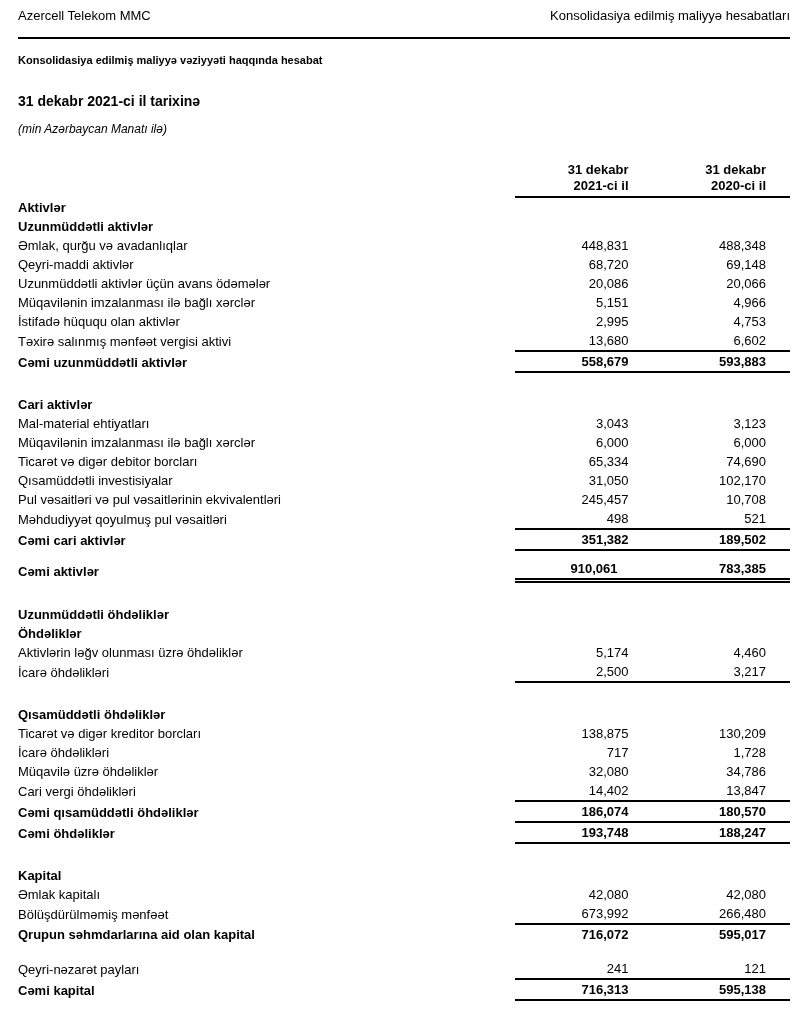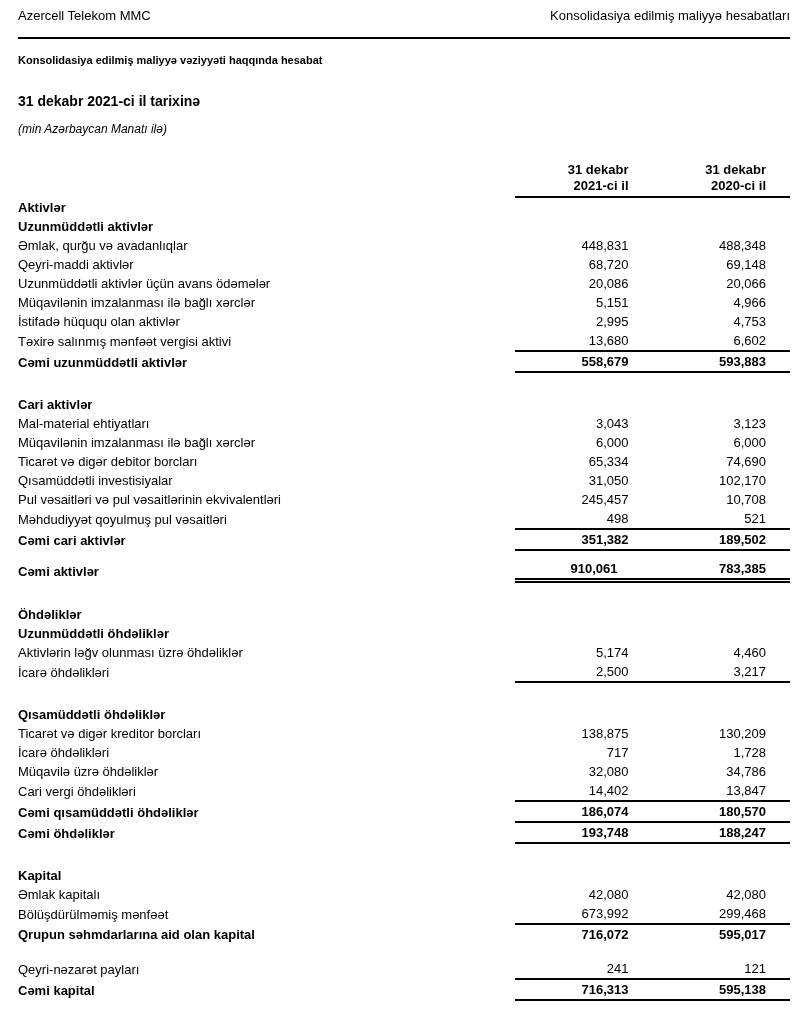--- a/index.html
+++ b/index.html
@@ -200,28 +200,28 @@
         <div class="sp-sm"></div>
         <div class="row bold">
     <div class="label">Cəmi aktivlər</div>
     <div class="nums b-double">
       <div class="cell">910,061</div>
       <div class="cell">783,385</div>
     </div>
   </div>
         <div class="sp-lg"></div>
         <div class="row bold">
+    <div class="label">Uzunmüddətli öhdəliklər</div>
+    <div class="nums">
+      <div class="cell"></div>
+      <div class="cell"></div>
+    </div>
+  </div>
+        <div class="row bold">
     <div class="label">Öhdəliklər</div>
-    <div class="nums">
-      <div class="cell"></div>
-      <div class="cell"></div>
-    </div>
-  </div>
-        <div class="row bold">
-    <div class="label">Uzunmüddətli öhdəliklər</div>
     <div class="nums">
       <div class="cell"></div>
       <div class="cell"></div>
     </div>
   </div>
         <div class="row">
     <div class="label">Aktivlərin ləğv olunması üzrə öhdəliklər</div>
     <div class="nums">
       <div class="cell">5,174</div>
       <div class="cell">4,460</div>
@@ -296,21 +296,21 @@
     <div class="label">Əmlak kapitalı</div>
     <div class="nums">
       <div class="cell">42,080</div>
       <div class="cell">42,080</div>
     </div>
   </div>
         <div class="row">
     <div class="label">Bölüşdürülməmiş mənfəət</div>
     <div class="nums b-bottom">
       <div class="cell">673,992</div>
-      <div class="cell">299,468</div>
+      <div class="cell">266,480</div>
     </div>
   </div>
         <div class="row bold">
     <div class="label">Qrupun səhmdarlarına aid olan kapital</div>
     <div class="nums">
       <div class="cell">716,072</div>
       <div class="cell">595,017</div>
     </div>
   </div>
         <div class="sp-md"></div>

